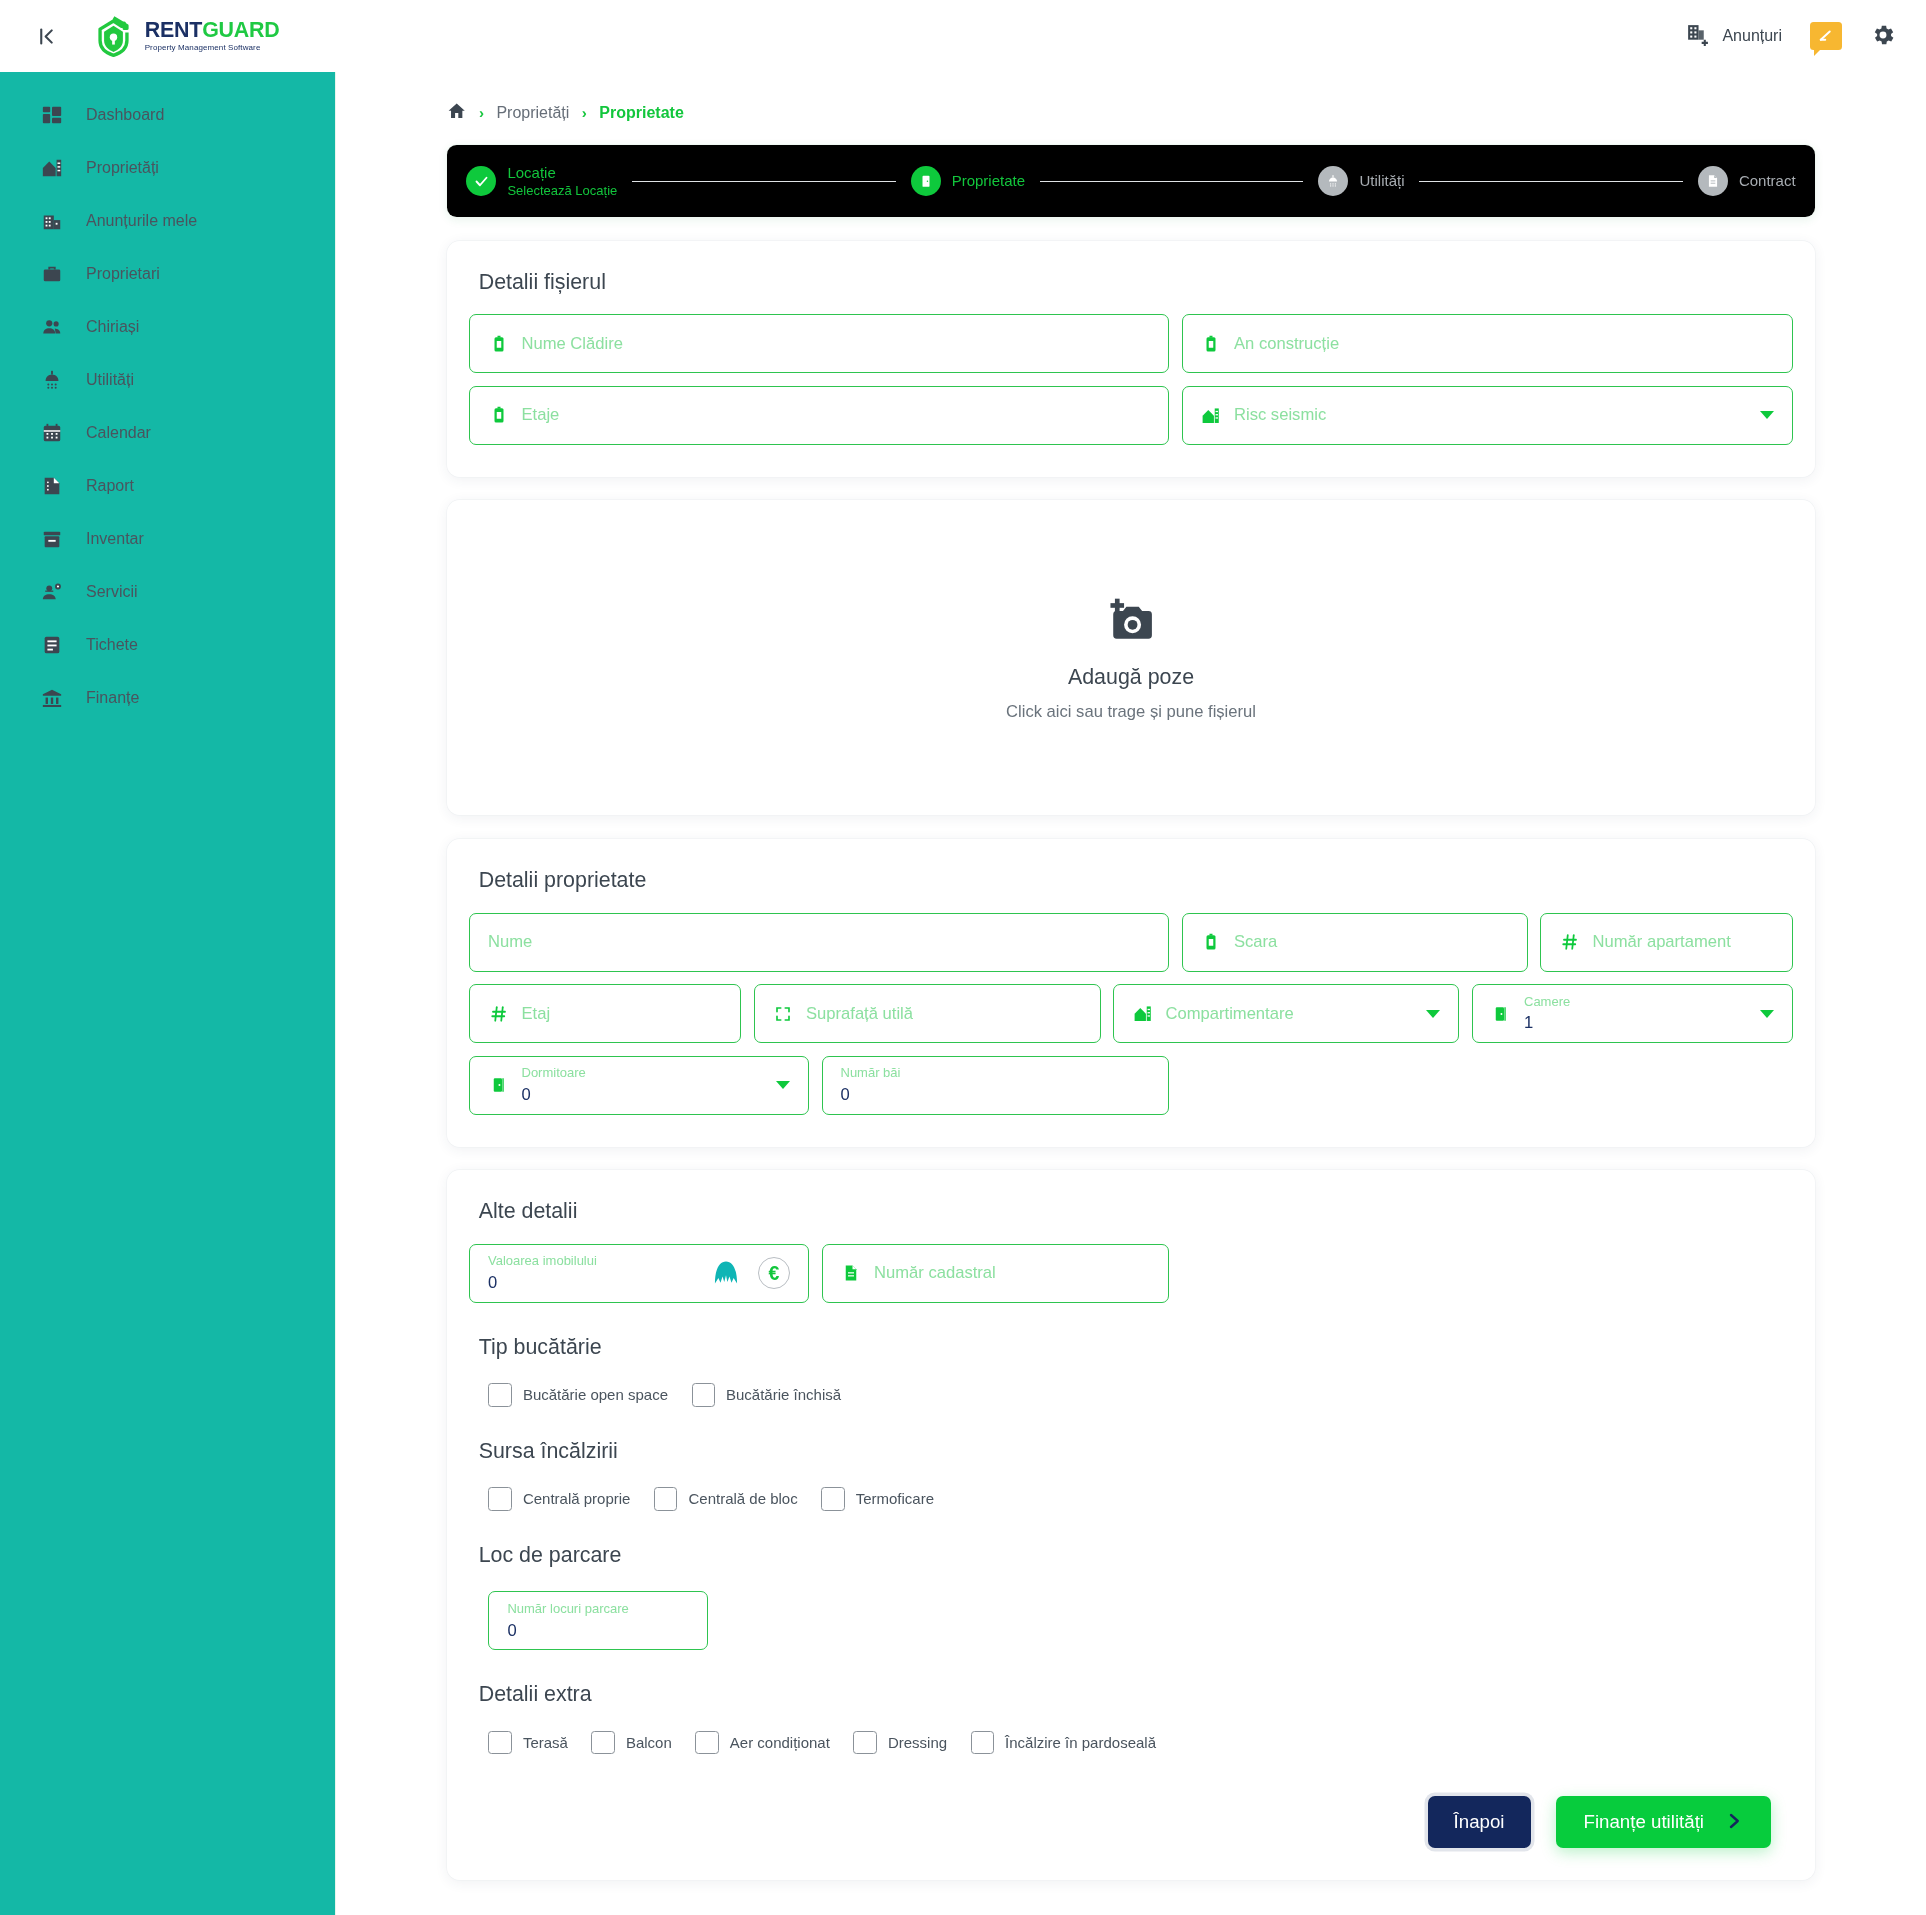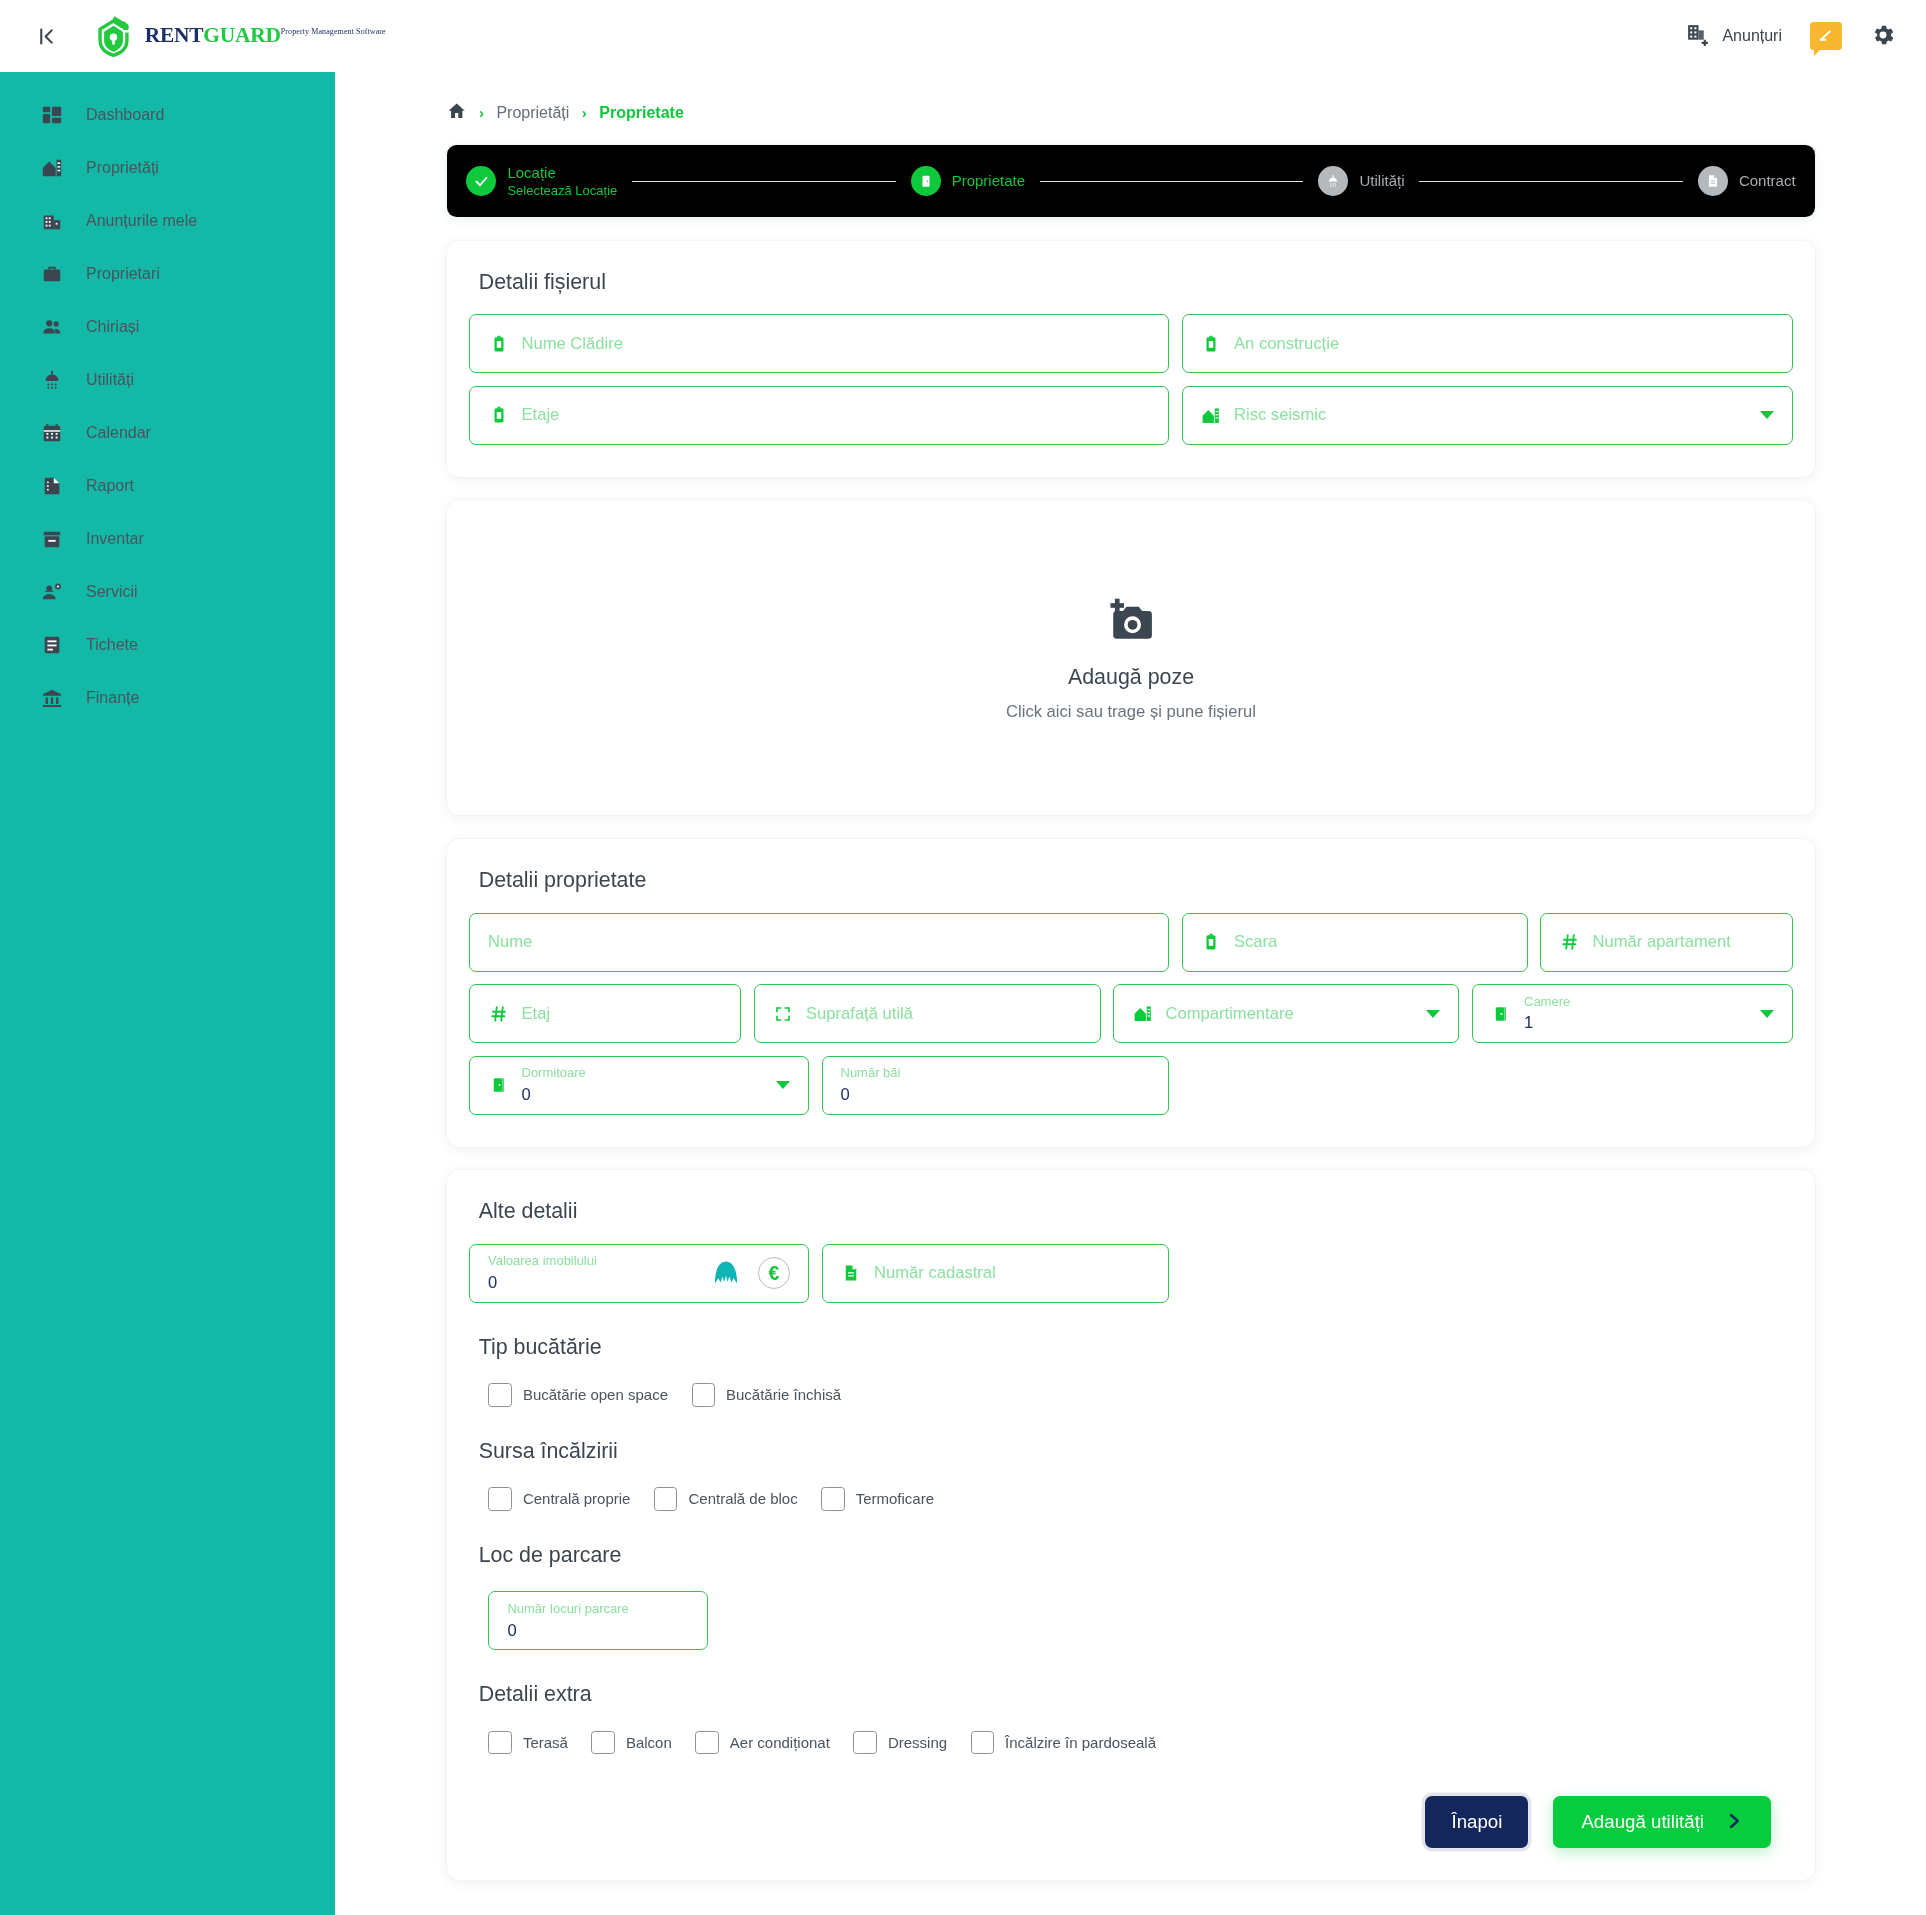--- a/index.html
+++ b/index.html
@@ -25,21 +25,21 @@
     margin-left: 30px;
     display: flex; align-items: center; justify-content: center;
     color: #3c4650;
   }
   .brand {
     display: flex; align-items: center;
     margin-left: 30px;
     gap: 9.7px;
   }
   .brand-logo { width: 43px; height: 43px; }
-  .brand-text { display: flex; flex-direction: row; line-height: 1; font-family: Liberation Serif, serif; }
+  .brand-text { display: flex; flex-direction: column; line-height: 1; }
   .brand-word { font-size: 21.4px; font-weight: bold; letter-spacing: -0.2px; }
   .brand-rent { color: #1b3064; }
   .brand-guard { color: #1fc943; }
   .brand-sub {
     font-size: 8px; color: #1b3064; margin-top: 2.8px;
     letter-spacing: 0.1px; font-weight: 500;
   }
   .topbar-right {
     margin-left: auto; margin-right: 30px;
     display: flex; align-items: center; gap: 28px;
@@ -776,21 +776,21 @@
       </label>
       <label class="chk-item">
         <span class="chk-box"></span>
         <span class="chk-lbl">Încălzire în pardoseală</span>
       </label>
     </div>
 
     <div class="btnrow">
       <button class="btn-back">Înapoi</button>
       <button class="btn-next">
-        <span>Adaugă utilități</span>
+        <span>Finanțe utilități</span>
         <span class="chev">
           <svg width="18" height="18" viewBox="0 0 24 24" fill="none" stroke="#13275c" stroke-width="3.2" stroke-linecap="round" stroke-linejoin="round">
               <polyline points="8,4 17,12 8,20"></polyline>
             </svg>
         </span>
       </button>
     </div>
   </div>
 
 </div>

